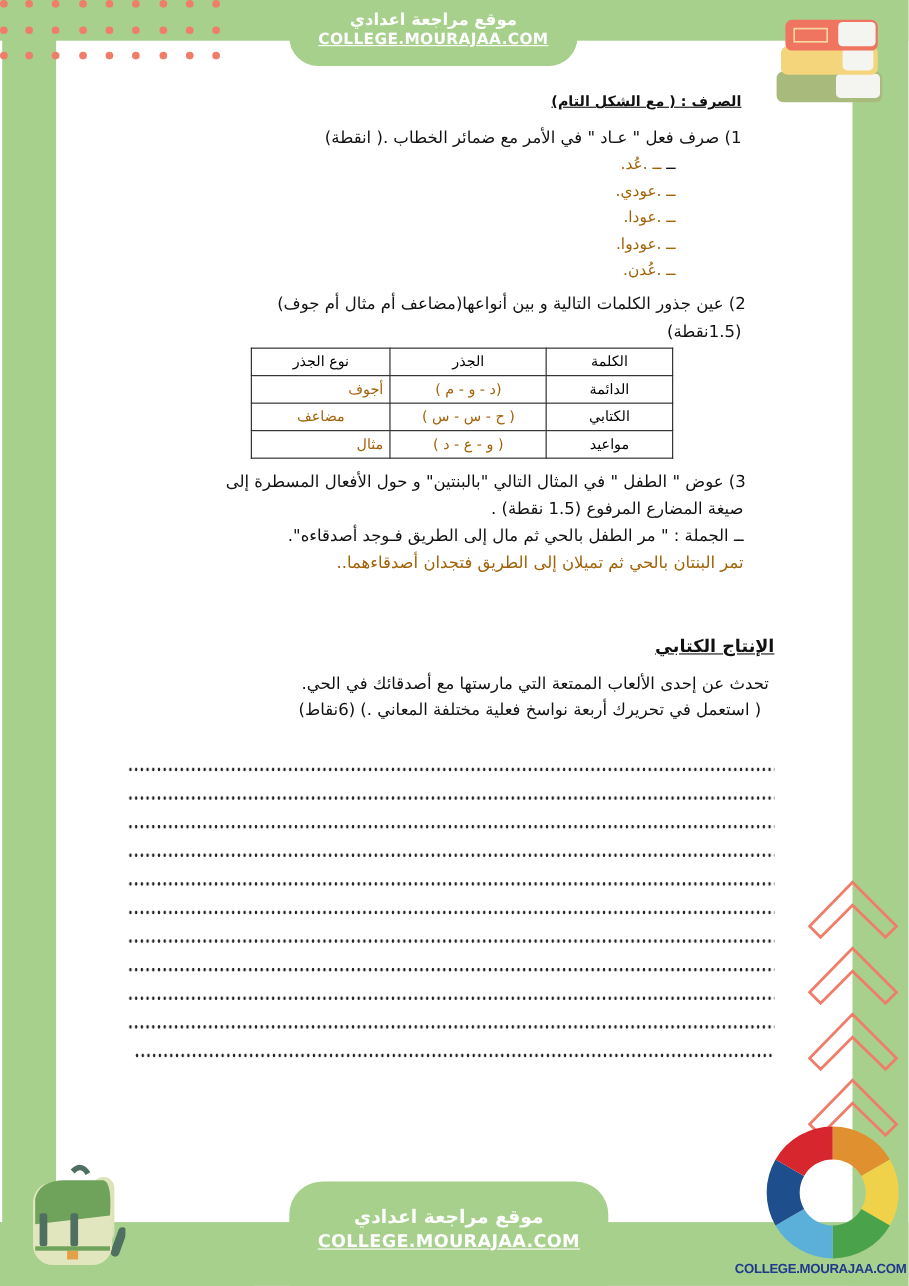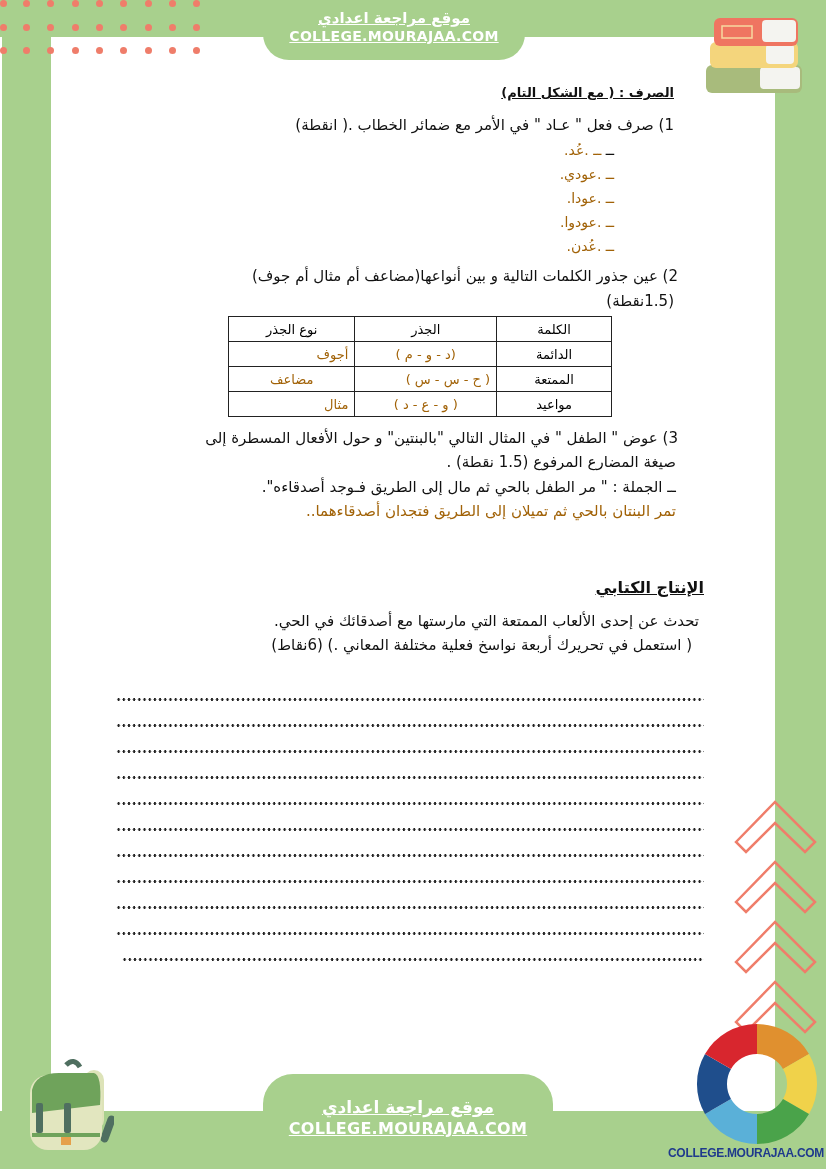--- a/index.html
+++ b/index.html
@@ -7,21 +7,21 @@
   .green { background:#a8d08d; position:absolute; }
   #frame-left { left:2px; top:0; width:49px; height:1169px; }
   #frame-right { left:775px; top:0; width:51px; height:1169px; }
   #frame-top { left:0; top:0; width:826px; height:37px; }
   #frame-bottom { left:0; top:1111px; width:826px; height:58px; }
   .dots { position:absolute; left:0; top:0; width:200px; height:56px; }
   .dot { position:absolute; width:7px; height:7px; border-radius:50%; background:#ef7d6a; }
   .tab { position:absolute; background:#a8d08d; border-radius:28px; text-align:center; color:#fff; }
   #tab-top { left:263px; top:0; width:262px; height:60px; border-radius:0 0 26px 26px; }
   #tab-bottom { left:263px; top:1074px; width:290px; height:95px; border-radius:30px 30px 0 0; }
-  .tab .ar { direction:rtl; font-family:"DejaVu Sans", sans-serif; font-weight:bold; text-decoration:underline; display:block; }
+  .tab .ar { direction:rtl; font-family:"DejaVu Sans", sans-serif; font-weight:bold; display:block; }
   .tab .en { font-family:"DejaVu Sans", sans-serif; font-weight:bold; text-decoration:underline; display:block; letter-spacing:0.3px; }
   #tab-top .ar { font-size:15px; margin-top:9px; line-height:18px; }
   #tab-top .en { font-size:14px; line-height:18px; }
   #tab-bottom .ar { font-size:17px; margin-top:22px; line-height:22px; }
   #tab-bottom .en { font-size:16px; line-height:22px; }
 
   .doc { position:absolute; direction:rtl; color:#111; font-family:"DejaVu Sans", sans-serif; }
   .h-title { font-weight:bold; font-size:13px; text-decoration:underline; }
   .q { font-size:15px; line-height:22px; }
   .red { color:#a16207; }
@@ -106,22 +106,22 @@
     <th style="width:30%">الكلمة</th>
     <th style="width:37%">الجذر</th>
     <th style="width:33%">نوع الجذر</th>
   </tr>
   <tr>
     <td style="text-align:center">الدائمة</td>
     <td class="red" style="text-align:center">(د - و - م )</td>
     <td class="red" style="text-align:right">أجوف</td>
   </tr>
   <tr>
-    <td style="text-align:center">الممتعة</td>
-    <td class="red" style="">( ح - س - س )</td>
+    <td style="text-align:center">الكتابي</td>
+    <td class="red" style="text-align:center">( ح - س - س )</td>
     <td class="red" style="text-align:center">مضاعف</td>
   </tr>
   <tr>
     <td style="text-align:center">مواعيد</td>
     <td class="red" style="text-align:center">( و - ع - د )</td>
     <td class="red" style="">مثال</td>
   </tr>
 </tbody>
   </table>
 

